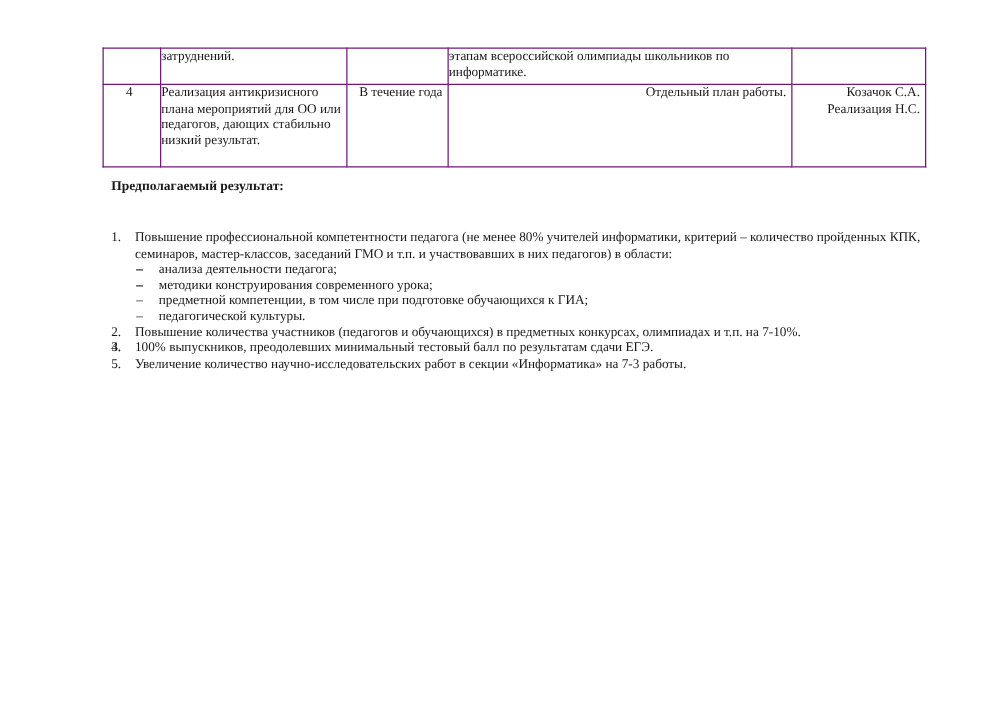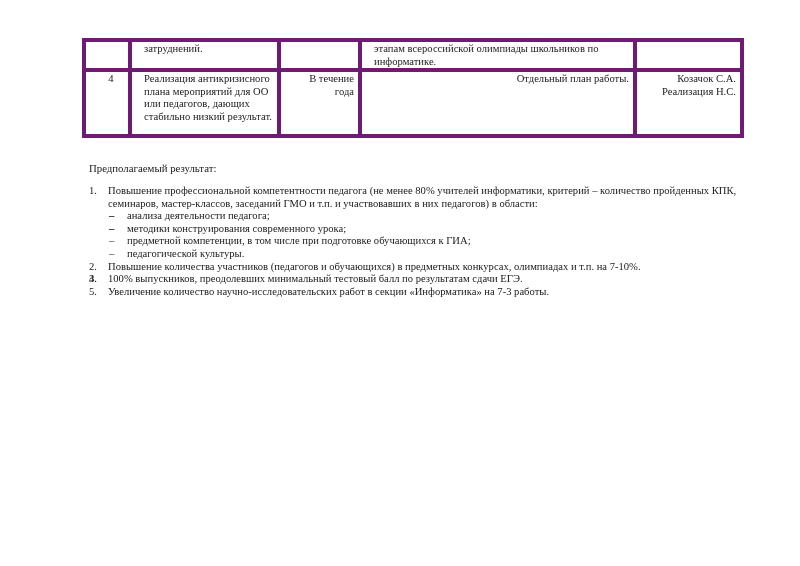--- a/index.html
+++ b/index.html
@@ -1,23 +1,23 @@
 <!DOCTYPE html>
 <html><head>
 <meta charset="utf-8">
 <style>
   html, body { margin:0; padding:0; background:#ffffff; }
   body { width:800px; height:566px; position:relative; overflow:hidden;
          font-family:"Liberation Serif", "DejaVu Serif", serif; color:#1a1a1a; font-size:10.6px; line-height:12.6px; }
   .page { position:absolute; left:0; top:0; width:800px; height:566px; }
   table.plan { position:absolute; left:82px; top:38px; width:658px; border-collapse:collapse; table-layout:fixed; }
-  table.plan td { border:4px solid #701a75; vertical-align:top; padding:1px 4px 0 12px; font-size:10.6px; line-height:12.6px;margin-top:40px; }
+  table.plan td { border:1px solid #701a75; vertical-align:top; padding:1px 4px 0 0; font-size:10.6px; line-height:12.6px;margin-top:40px; }
   td.num { text-align:center; }
   td.center { text-align:right; }
-  .heading { position:absolute; left:89px; top:162px; font-weight:normal; font-size:10.8px; }
+  .heading { position:absolute; left:89px; top:143px; font-weight:bold; font-size:10.8px; }
   ol.results { position:absolute; left:89px; top:185px; width:665px; margin:0; padding:0; list-style:none; }
   ol.results > li { position:relative; padding-left:19px; }
   ol.results > li .n { position:absolute; left:0; top:0; }
   ul.sub { margin:0; padding:0; list-style:none; }
   ul.sub li { position:relative; padding-left:19px; }
   ul.sub li .dash { position:absolute; left:1px; top:0; }
 </style>
 </head>
 <body>
 

